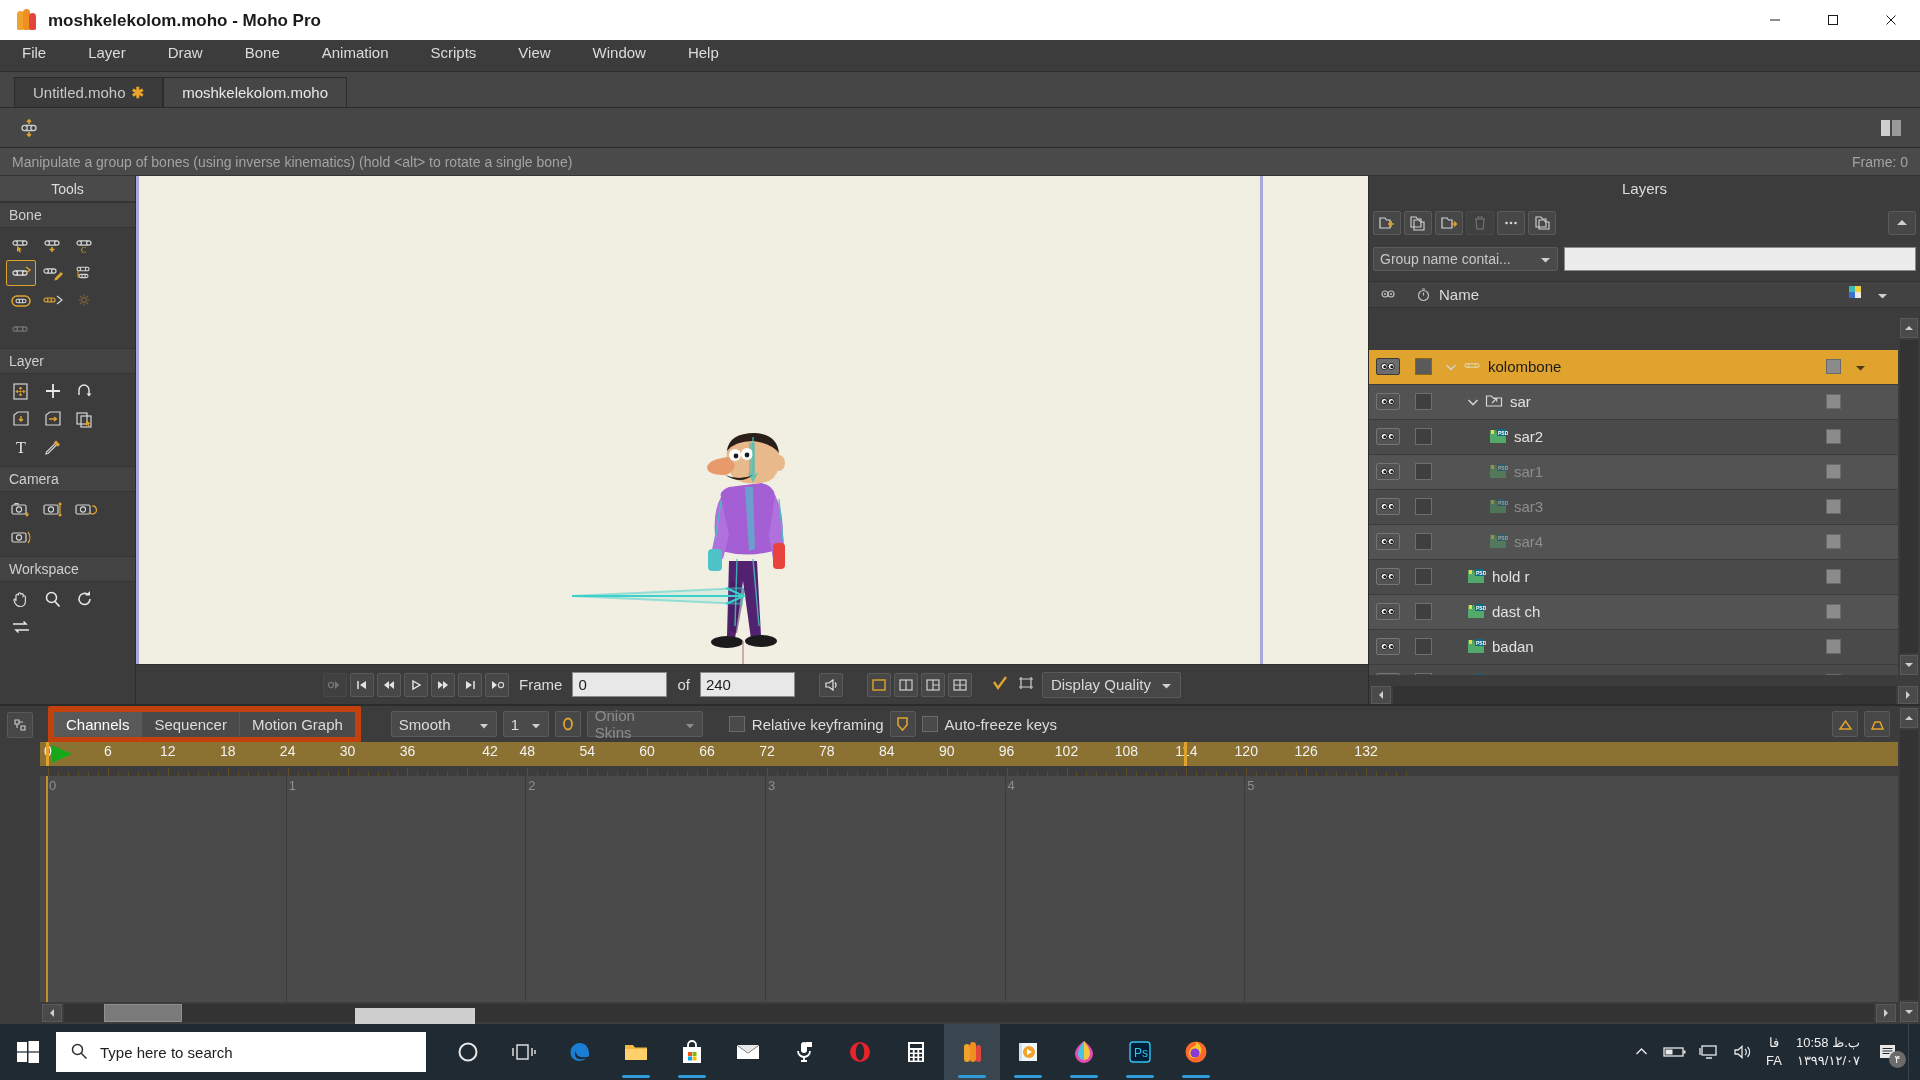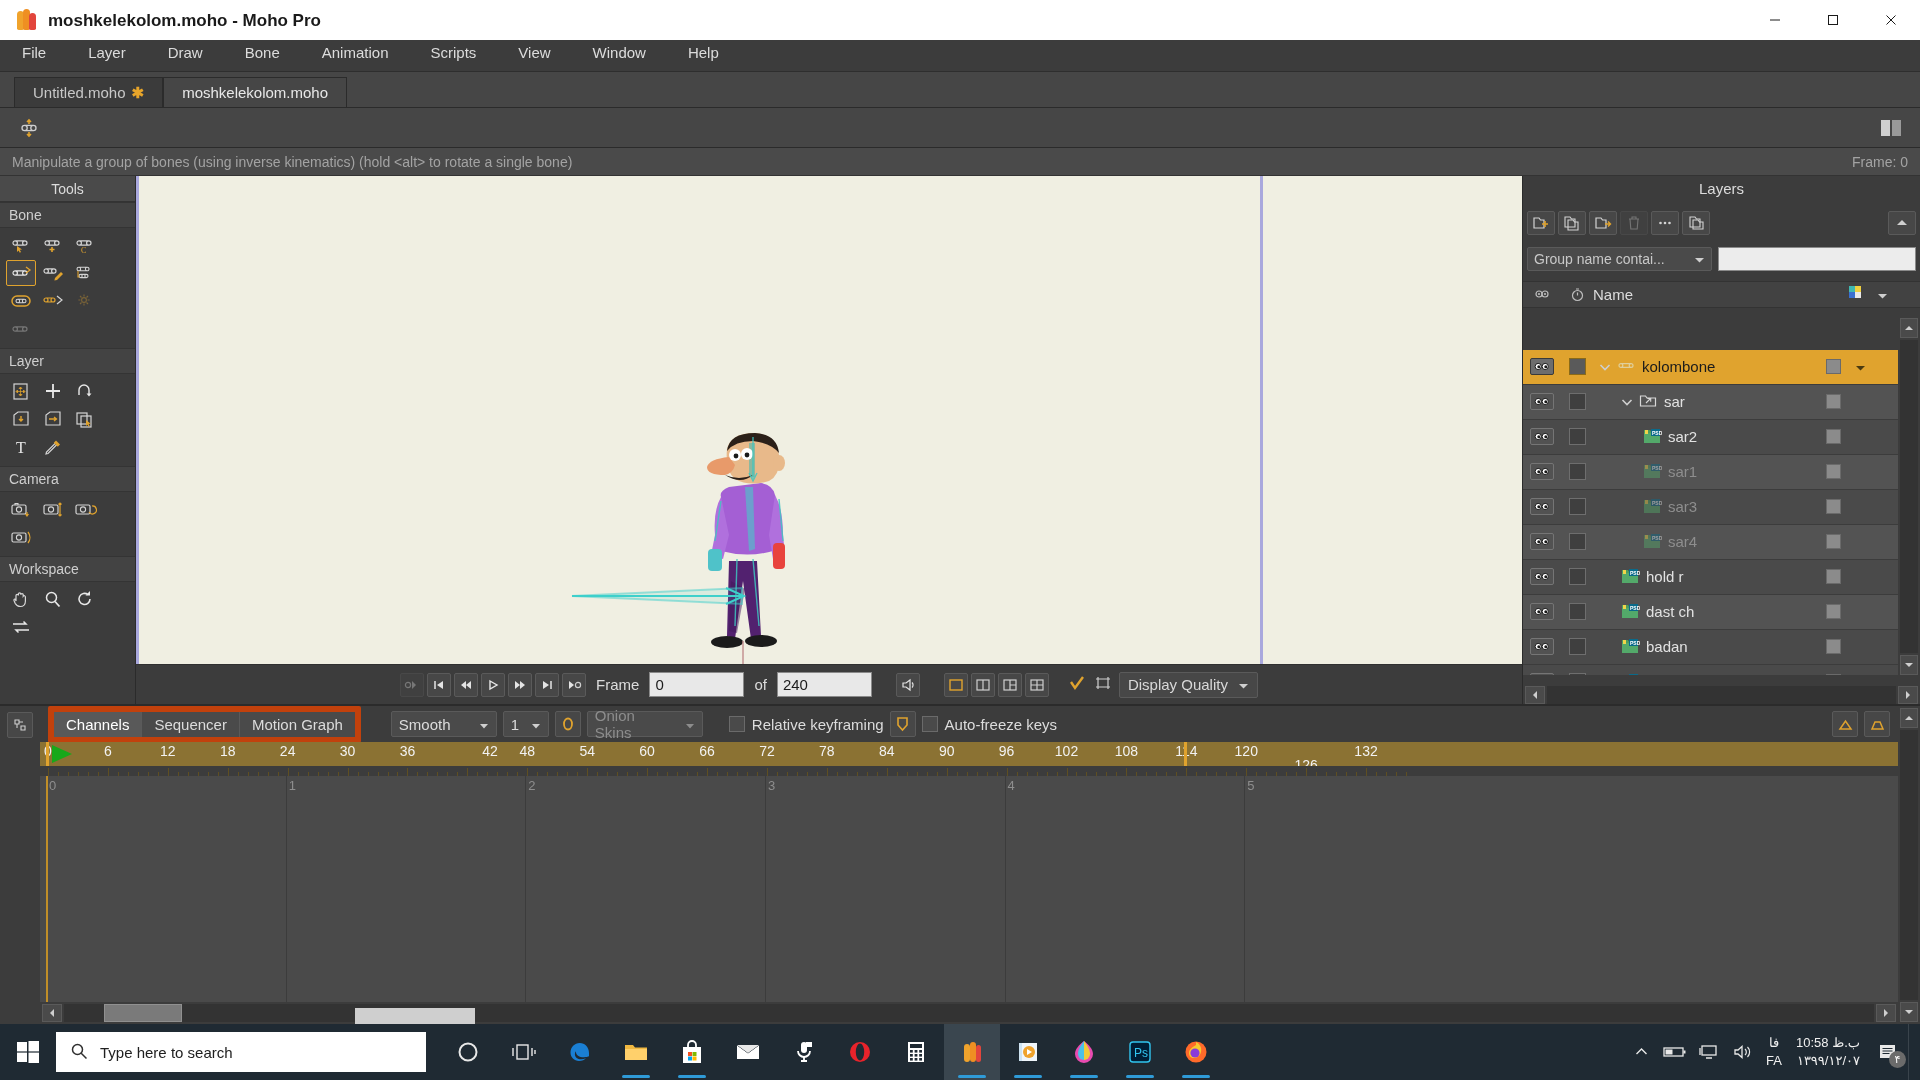--- a/index.html
+++ b/index.html
@@ -122,21 +122,21 @@
   .hs-arrow { width:20px; height:18px; display:flex; align-items:center; justify-content:center;
       background:#4a4a4a; border:1px solid #5a5a5a; }
   .hs-track { flex:1 1 auto; height:18px; background:#333; margin:0 2px; position:relative; }
   .hs-thumb { position:absolute; left:40px; top:0; width:78px; height:18px; background:#7a7a7a; border:1px solid #909090; }
   .tl-vscroll { width:22px; background:#3c3c3c; display:flex; flex-direction:column; align-items:center; padding:2px 0; }
   .vs-arrow { width:18px; height:20px; display:flex; align-items:center; justify-content:center;
       background:#4a4a4a; border:1px solid #5a5a5a; }
   .vs-track { flex:1 1 auto; width:18px; background:#333; margin:2px 0; }
 
   
-  .layers { width:398px; flex:0 0 auto; background:#3c3c3c; display:flex; flex-direction:column;
+  .layers { width:552px; flex:0 0 auto; background:#3c3c3c; display:flex; flex-direction:column;
       border-left:1px solid #2b2b2b;gap:10px; }
   .lp-title { height:28px; display:flex; align-items:center; justify-content:center; font-size:15px;
       color:#dcdcdc; background:#3c3c3c; }
   .lp-toolbar { height:30px; display:flex; align-items:center; gap:3px; padding:0 4px; background:#3c3c3c; }
   .lp-tb-btn { width:28px; height:24px; background:#474747; border:1px solid #5a5a5a; border-radius:2px;
       display:flex; align-items:center; justify-content:center; }
   .lp-tb-btn.dim { opacity:.4; }
   .lp-spacer { flex:1 1 auto; }
   .lp-filterrow { height:30px; display:flex; align-items:center; gap:6px; padding:0 4px; }
   .lp-filter { width:185px; height:24px; background:#4a4a4a; border:1px solid #5a5a5a; border-radius:2px;
@@ -1146,21 +1146,21 @@
           <div class="tl-num" style="left: 667.029px;">66</div>
           <div class="tl-num" style="left: 726.941px;">72</div>
           <div class="tl-num" style="left: 786.853px;">78</div>
           <div class="tl-num" style="left: 846.765px;">84</div>
           <div class="tl-num" style="left: 906.676px;">90</div>
           <div class="tl-num" style="left: 966.588px;">96</div>
           <div class="tl-num" style="left: 1026.5px;">102</div>
           <div class="tl-num" style="left: 1086.41px;">108</div>
           <div class="tl-num" style="left: 1146.32px;">114</div>
           <div class="tl-num" style="left: 1206.24px;">120</div>
-          <div class="tl-num" style="left: 1266.15px; margin-top: 14px;">126</div>
+          <div class="tl-num" style="left: 1266.15px;">126</div>
           <div class="tl-num" style="left: 1326.06px;">132</div>
           <div class="tl-playhead" style="left: 6px;"></div>
           <div class="tl-playhead" style="left: 1144.32px;"></div>
           <div class="tl-green" style="left: 12px;"></div>
         </div>
       <div class="tl-subticks" id="tl-subticks">
           <div class="tl-ticklarge" style="left: 8px;"></div>
           <div class="tl-ticksmall" style="left: 17.9853px;"></div>
           <div class="tl-ticksmall" style="left: 27.9706px;"></div>
           <div class="tl-ticksmall" style="left: 37.9559px;"></div>

